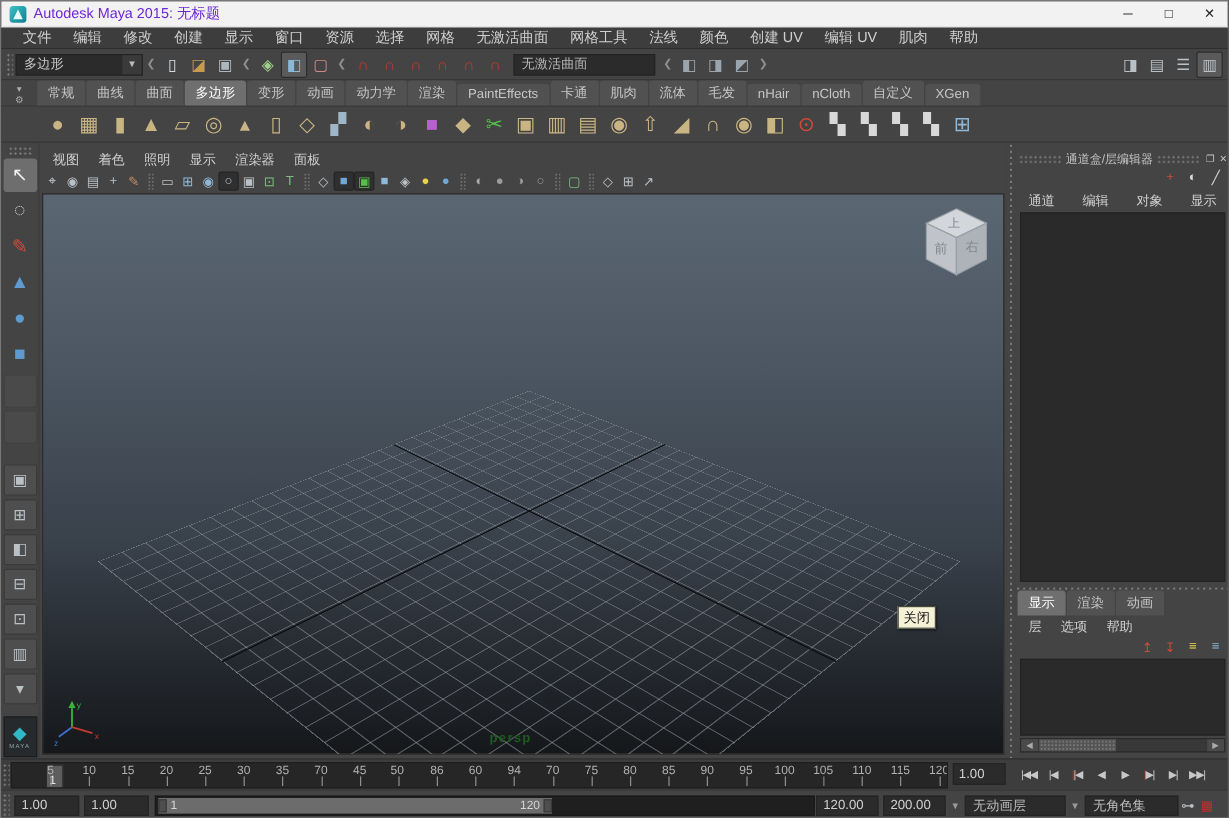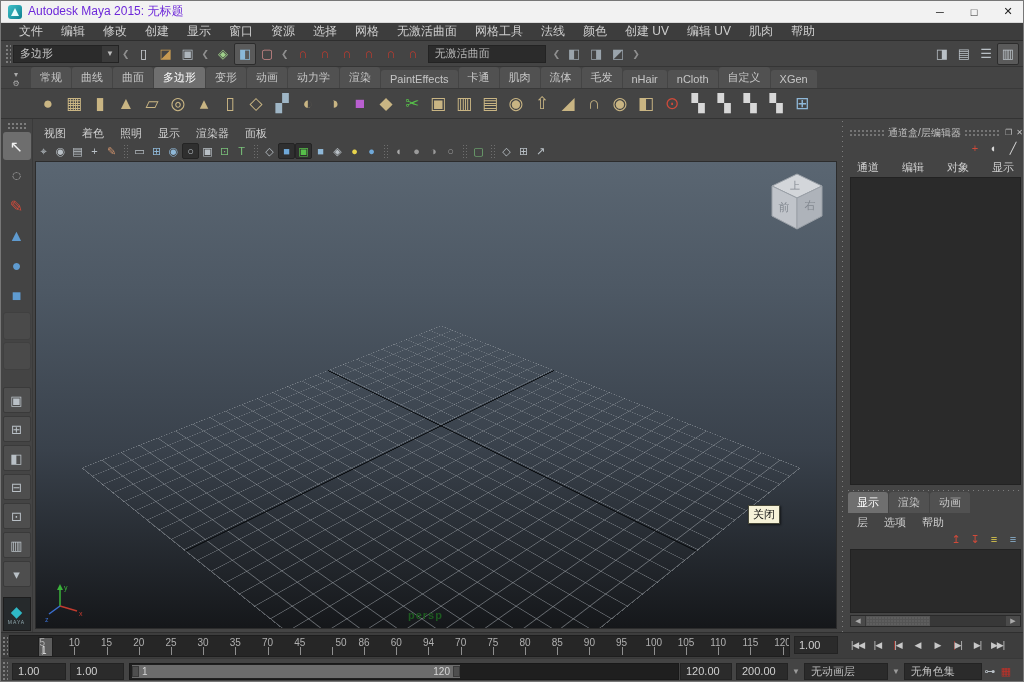--- a/index.html
+++ b/index.html
@@ -413,21 +413,21 @@
         <span class="tick-label" style="left:160.9504132231405px">25</span>
         <span class="tick-line" style="left:160.9504132231405px"></span>
         <span class="tick-label" style="left:193.1404958677686px">30</span>
         <span class="tick-line" style="left:193.1404958677686px"></span>
         <span class="tick-label" style="left:225.3305785123967px">35</span>
         <span class="tick-line" style="left:225.3305785123967px"></span>
         <span class="tick-label" style="left:257.5206611570248px">70</span>
         <span class="tick-line" style="left:257.5206611570248px"></span>
         <span class="tick-label" style="left:289.7107438016529px">45</span>
         <span class="tick-line" style="left:289.7107438016529px"></span>
-        <span class="tick-label" style="left:331px">50</span>
+        <span class="tick-label" style="left:321px">50</span>
         <span class="tick-line" style="left:321.900826446281px"></span>
         <span class="tick-label" style="left:354.0909090909091px">86</span>
         <span class="tick-line" style="left:354.0909090909091px"></span>
         <span class="tick-label" style="left:386.2809917355372px">60</span>
         <span class="tick-line" style="left:386.2809917355372px"></span>
         <span class="tick-label" style="left:418.4710743801653px">94</span>
         <span class="tick-line" style="left:418.4710743801653px"></span>
         <span class="tick-label" style="left:450.6611570247934px">70</span>
         <span class="tick-line" style="left:450.6611570247934px"></span>
         <span class="tick-label" style="left:482.8512396694215px">75</span>

